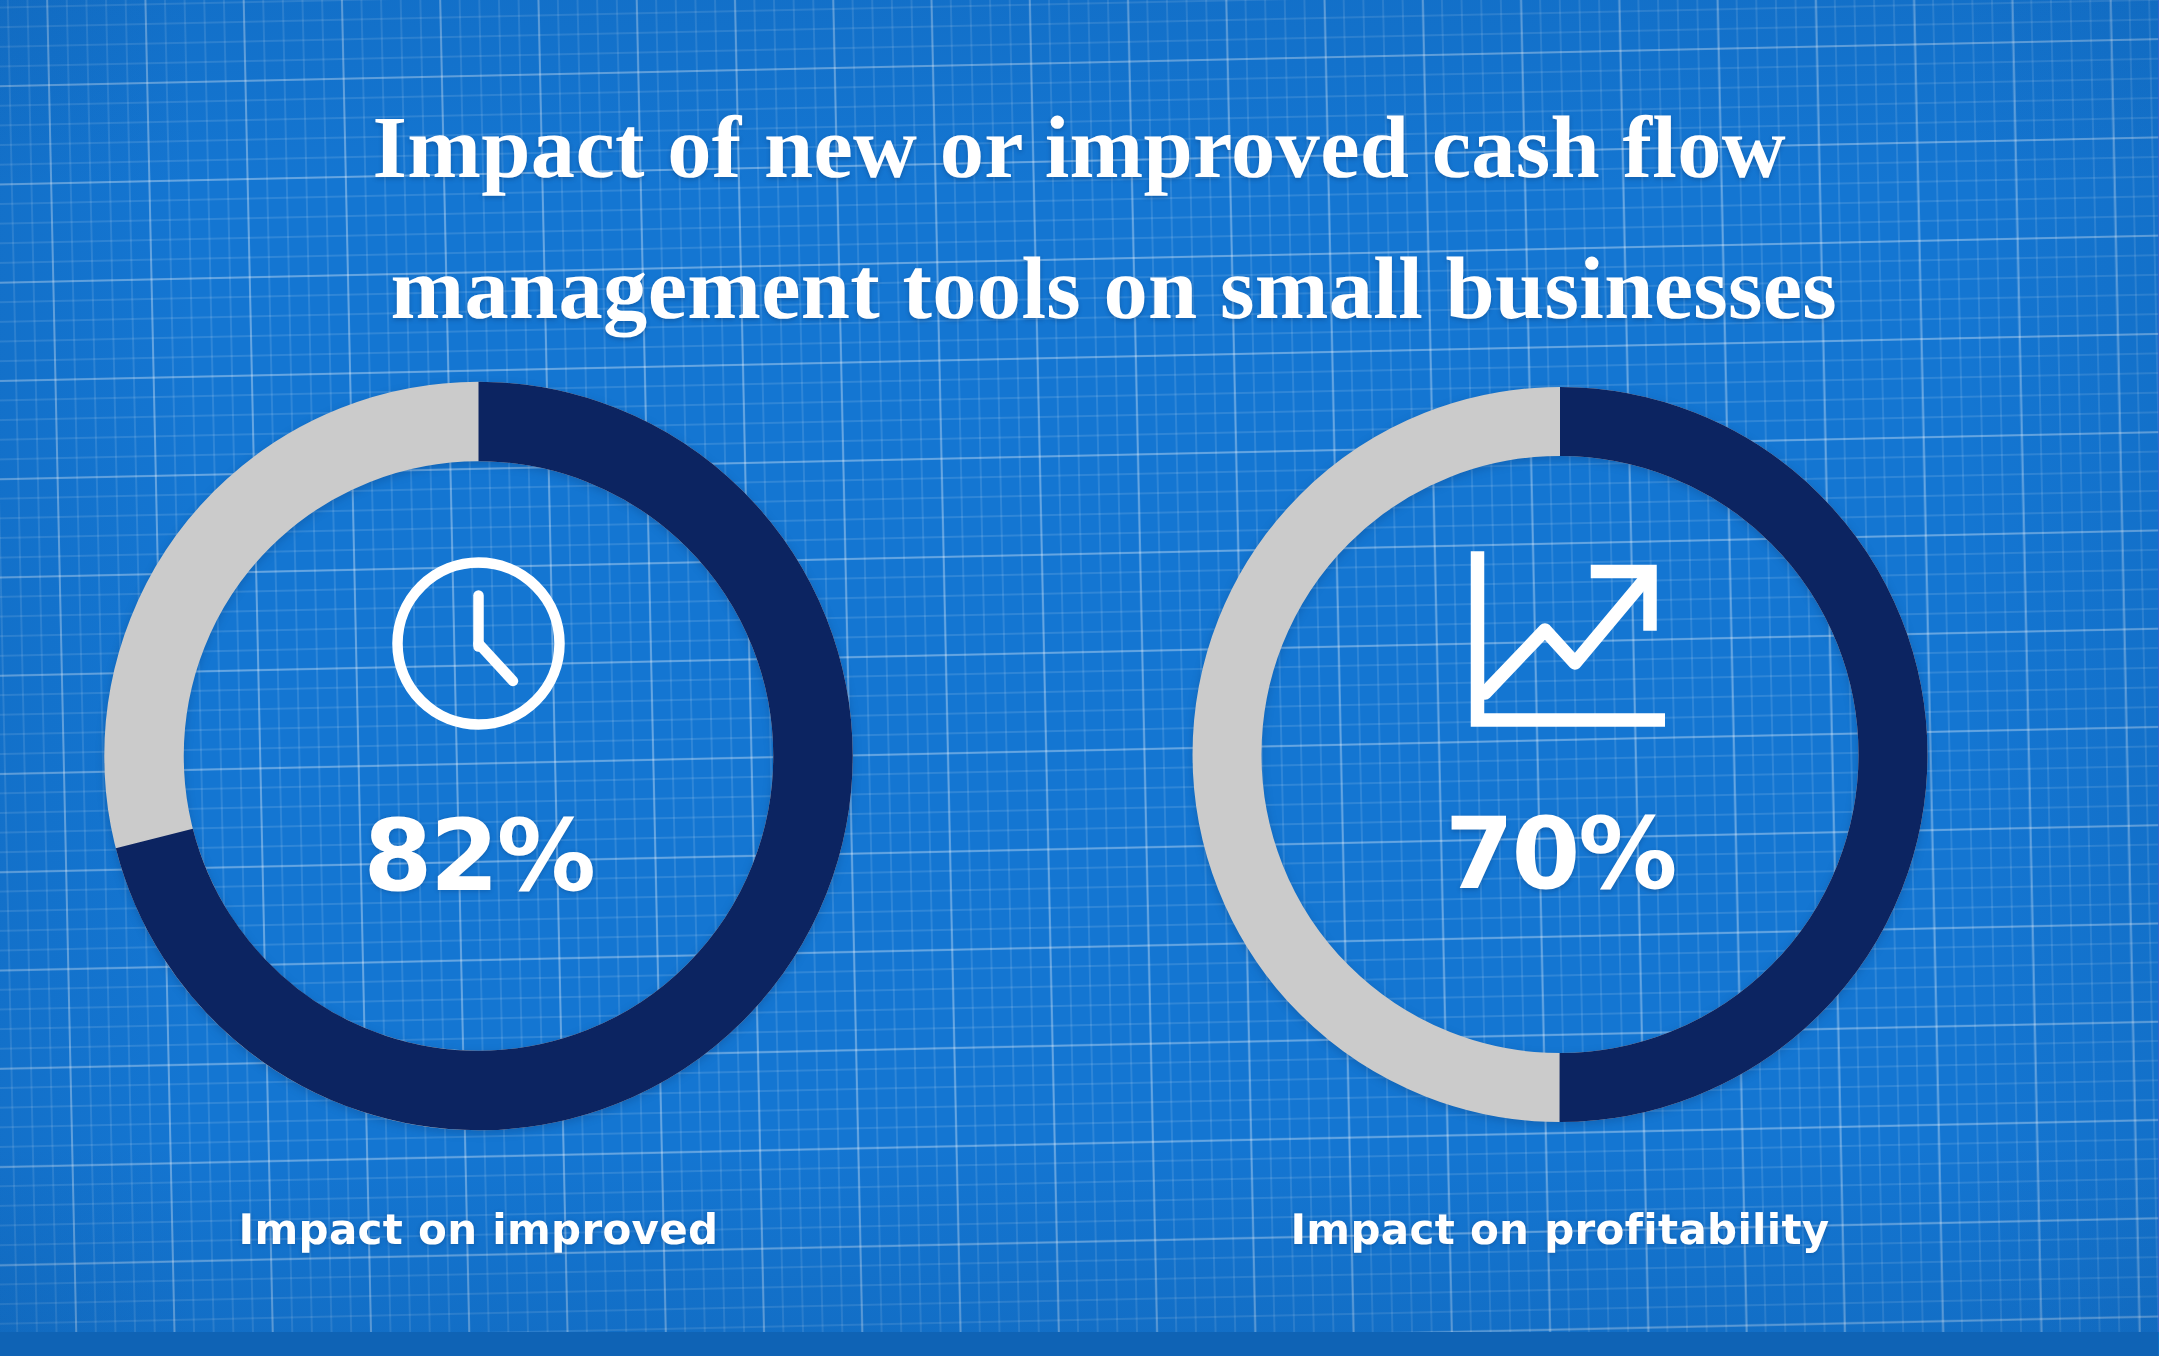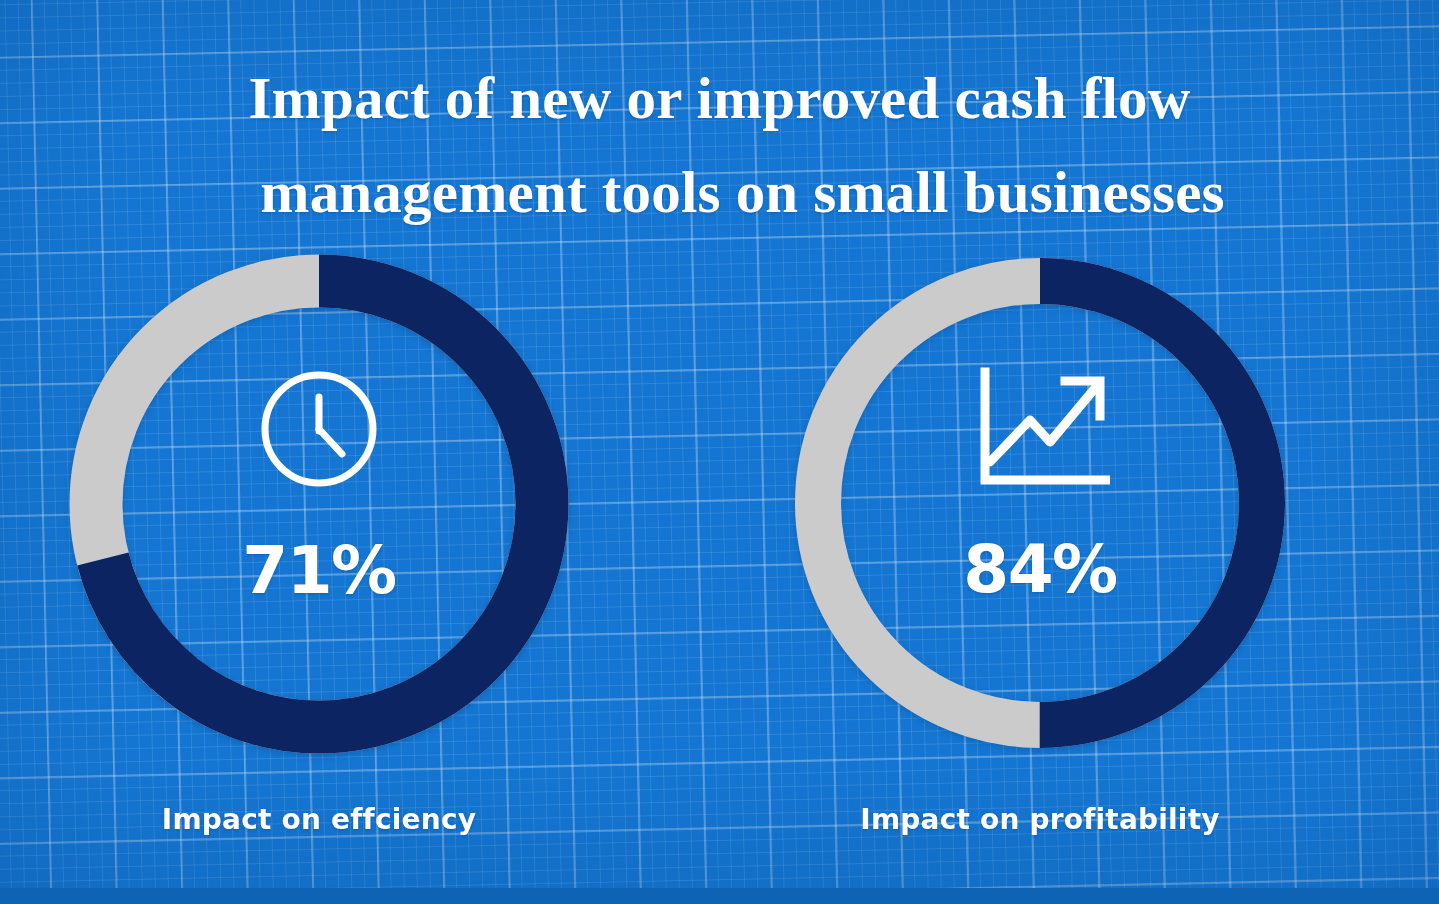--- a/index.html
+++ b/index.html
@@ -155,40 +155,40 @@
     </svg>
 
     <div class="icon-slot">
       <svg width="126" height="126" viewBox="0 0 126 126">
         <circle cx="63" cy="63" r="54" fill="none" stroke="#ffffff" stroke-width="7"></circle>
         <path d="M63 31 L63 65" fill="none" stroke="#ffffff" stroke-width="7" stroke-linecap="round"></path>
         <path d="M63 63 L86 88" fill="none" stroke="#ffffff" stroke-width="7" stroke-linecap="round"></path>
       </svg>
     </div>
 
-    <div class="pct">71%</div>
+    <div class="pct">82%</div>
   </div>
 
-  <div class="caption caption-left">Impact on effciency</div>
+  <div class="caption caption-left">Impact on improved</div>
 
   <div class="donut-wrap donut-right">
 
     <svg class="donut-svg" viewBox="0 0 500 500">
 
       <circle cx="250" cy="250" r="222" fill="none" stroke="#cbcbcb" stroke-width="46" stroke-dasharray="1394.9" stroke-dashoffset="0" transform="rotate(-90 250 250)"></circle>
 
       <circle cx="250" cy="250" r="222" fill="none" stroke="#0c2461" stroke-width="46" stroke-dasharray="697.45 697.45" stroke-dashoffset="0" transform="rotate(-90 250 250)"></circle>
     </svg>
 
     <div class="icon-slot">
       <svg width="140" height="132" viewBox="0 0 140 132">
         <path d="M15 10 L15 118 L136 118" fill="none" stroke="#ffffff" stroke-width="9" stroke-linecap="square" stroke-linejoin="miter"></path>
         <path d="M20 100 L60 58 L80 80 L126 25" fill="none" stroke="#ffffff" stroke-width="9" stroke-linecap="round" stroke-linejoin="round"></path>
         <path d="M95 19 L130 19 L130 54" fill="none" stroke="#ffffff" stroke-width="9" stroke-linecap="square" stroke-linejoin="miter"></path>
       </svg>
     </div>
 
-    <div class="pct">84%</div>
+    <div class="pct">70%</div>
   </div>
 
   <div class="caption caption-right">Impact on profitability</div>
 
 </div>
 
 </body></html>

